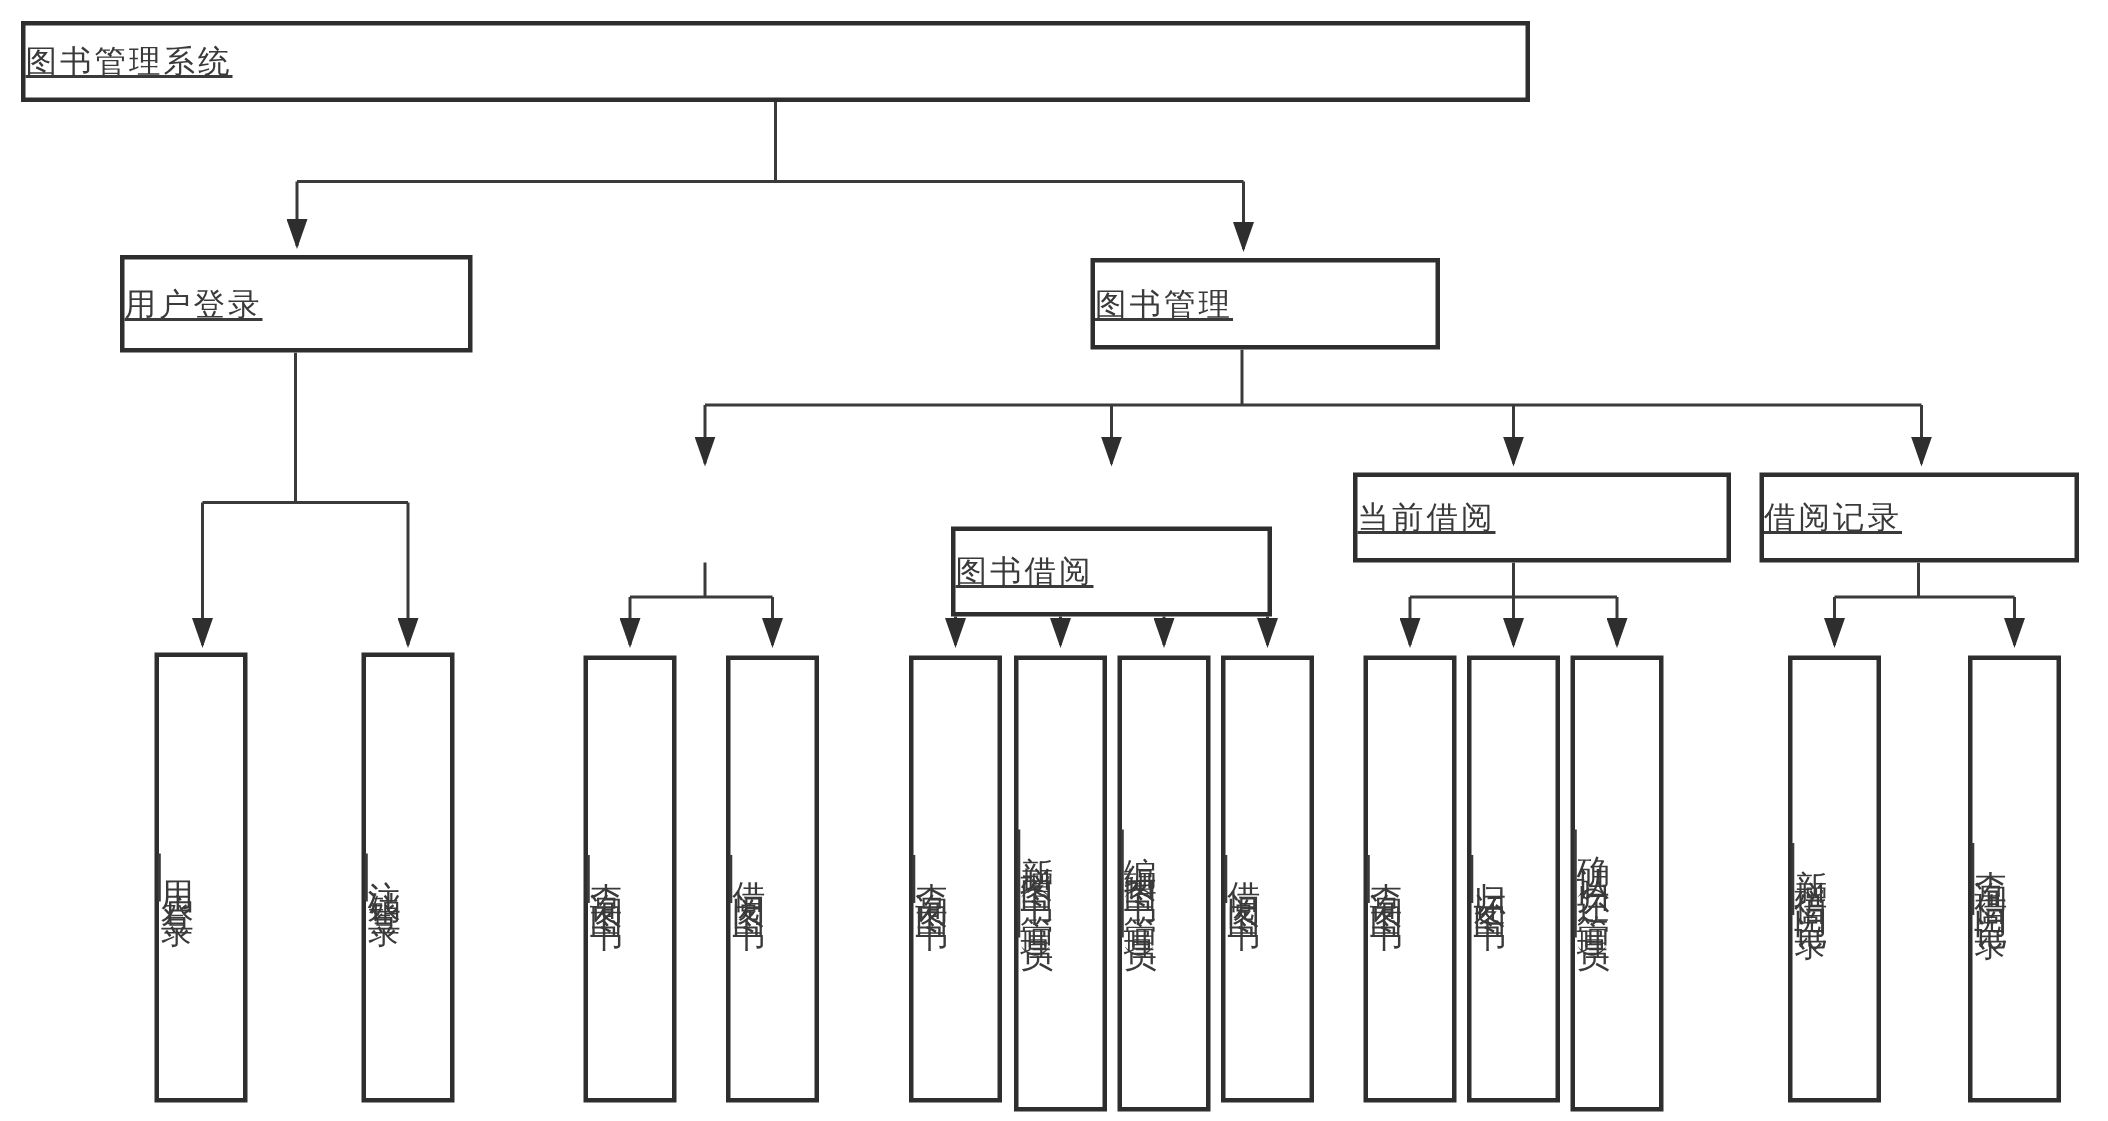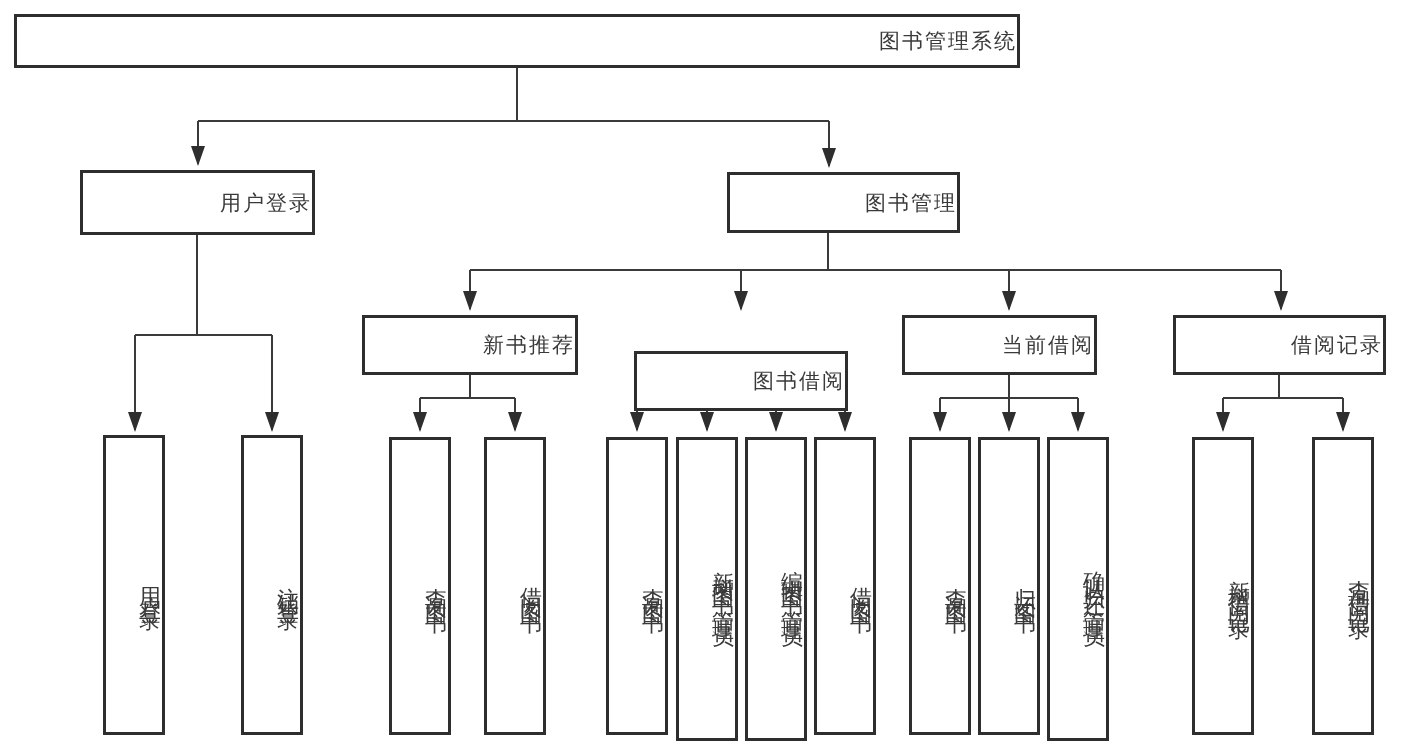--- a/index.html
+++ b/index.html
@@ -23,22 +23,23 @@
     height: 747px;
     pointer-events: none;
   }
   .box {
     position: absolute;
     box-sizing: border-box;
     border: 3px solid #2e2e2e;
     background: #ffffff;
     display: flex;
     align-items: center;
-    justify-content: flex-end;
+    justify-content: flex-start;
     color: #3a3a3a;
+    text-decoration: underline;
   }
   .h-label {
     font-size: 21px;
     letter-spacing: 2px;
     white-space: nowrap;
   }
   .v-label {
     writing-mode: vertical-rl;
     text-orientation: mixed;
     font-size: 22px;
@@ -115,27 +116,24 @@
     <span class="h-label">图书管理系统</span>
   </div>
 
   <div class="box" style="left:80px;top:170px;width:235px;height:65px;">
     <span class="h-label">用户登录</span>
   </div>
   <div class="box" style="left:727px;top:172px;width:233px;height:61px;">
     <span class="h-label">图书管理</span>
   </div>
 
-  <div class="box" style="left:362px;top:315px;width:216px;height:60px;">
-    <span class="h-label">新书推荐</span>
-  </div>
   <div class="box" style="left:634px;top:315px;width:214px;height:60px;margin-top:36px;">
     <span class="h-label">图书借阅</span>
   </div>
-  <div class="box" style="left:902px;top:315px;width:195px;height:60px;">
+  <div class="box" style="left:902px;top:315px;width:252px;height:60px;">
     <span class="h-label">当前借阅</span>
   </div>
   <div class="box" style="left:1173px;top:315px;width:213px;height:60px;">
     <span class="h-label">借阅记录</span>
   </div>
 
   <div class="box" style="left:103px;top:435px;width:62px;height:300px;">
     <span class="v-label">用户登录</span>
   </div>
   <div class="box" style="left:241px;top:435px;width:62px;height:300px;">

